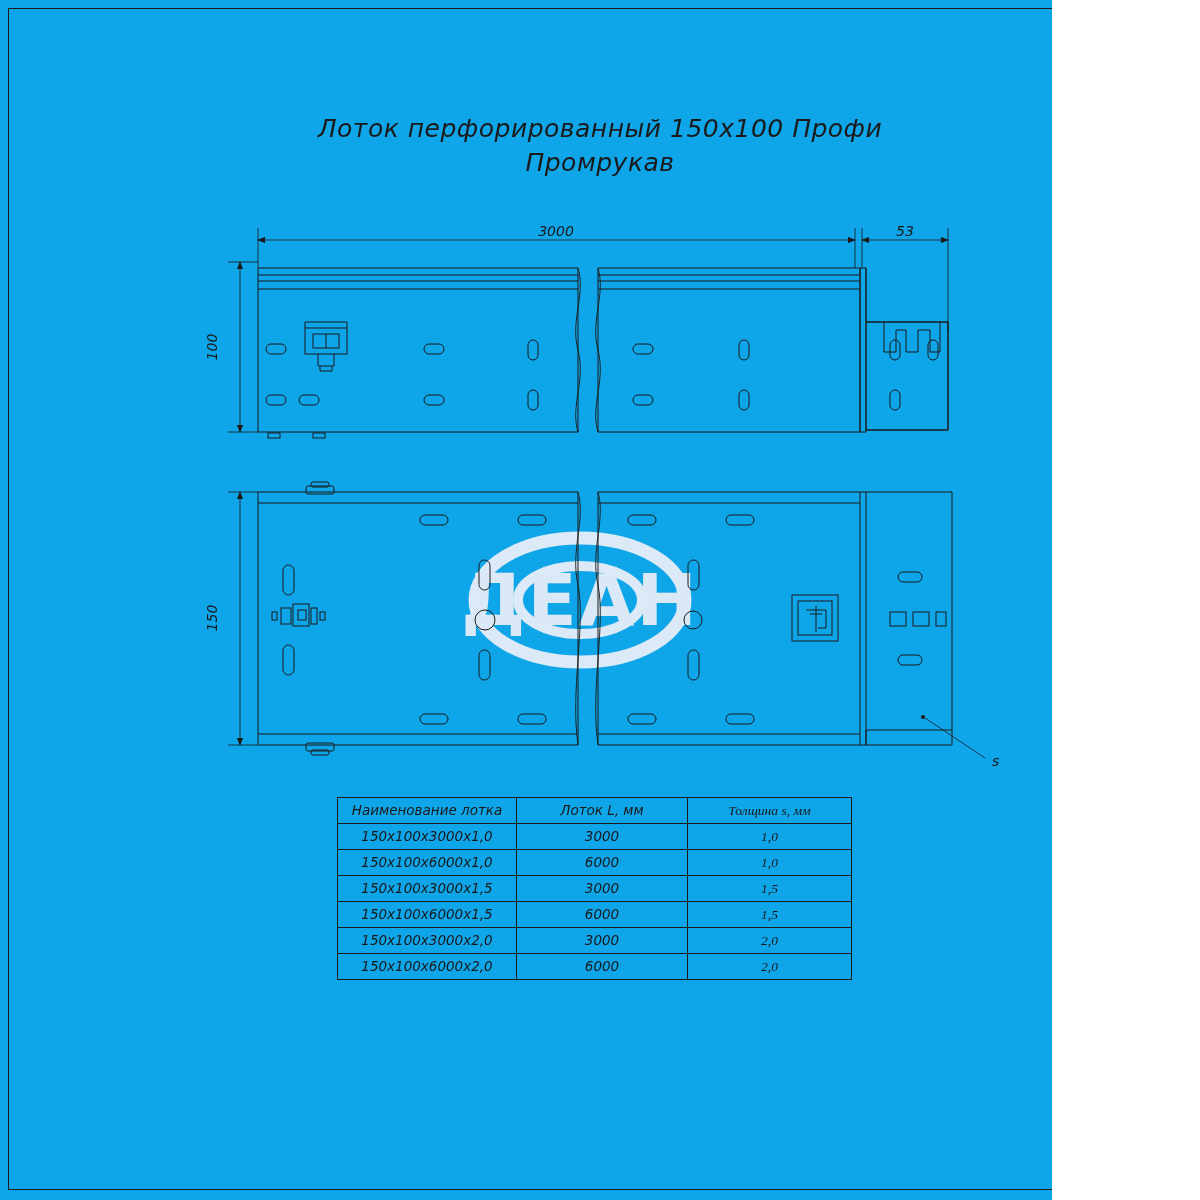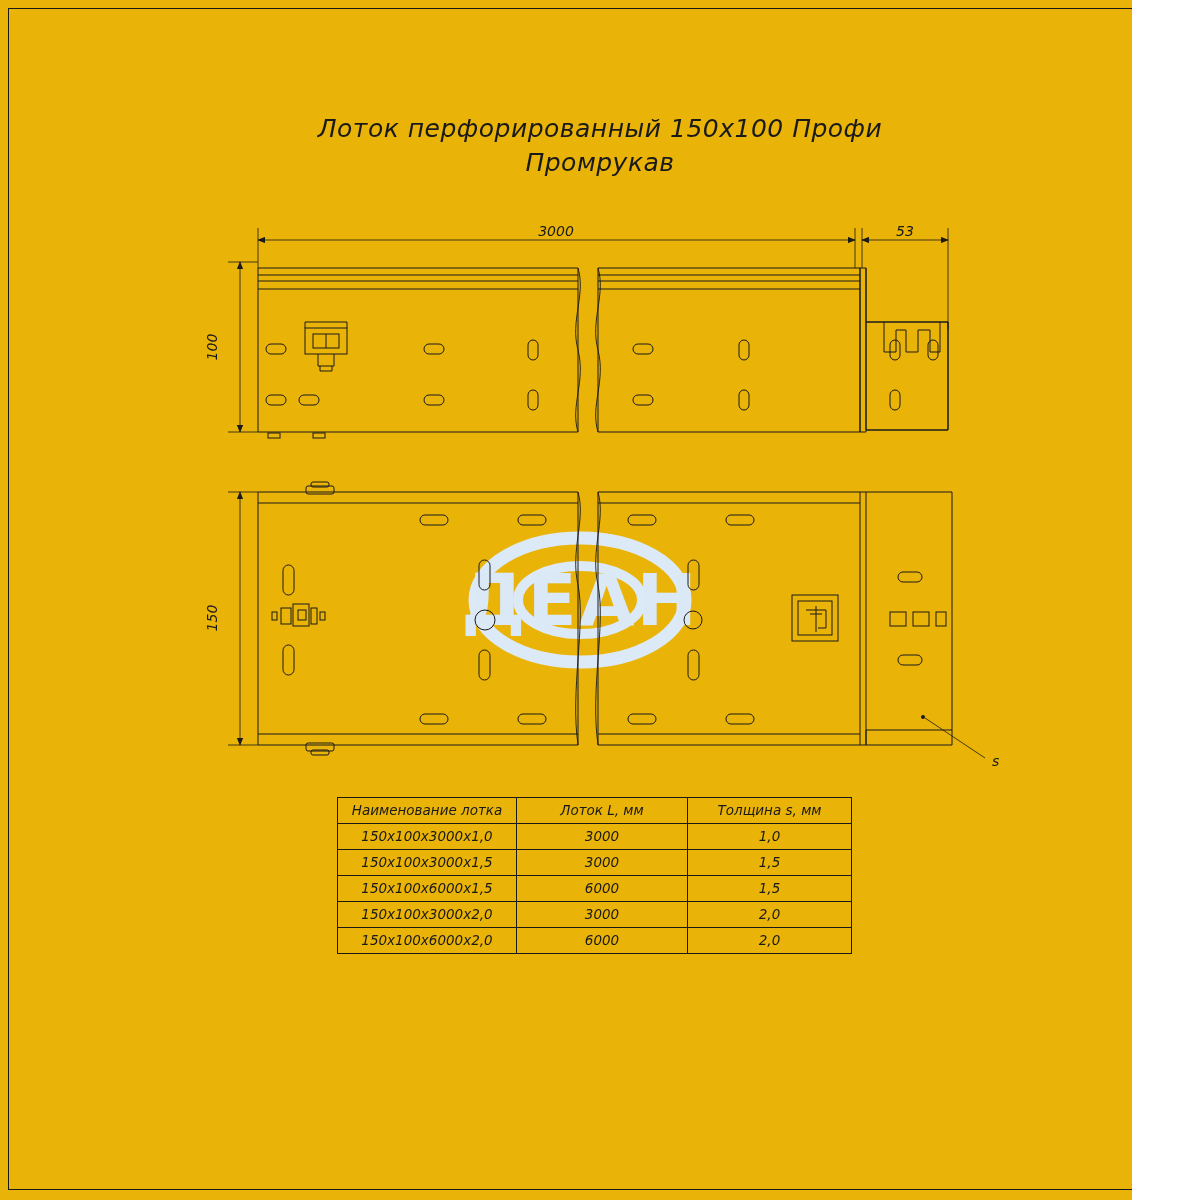--- a/index.html
+++ b/index.html
@@ -5,23 +5,23 @@
   html, body {
     margin: 0;
     padding: 0;
     background: #ffffff;
   }
   body {
     font-family: "DejaVu Sans", sans-serif;
   }
   #sheet {
     position: relative;
-    width: 1132px;
+    width: 1052px;
     height: 1200px;
-    background: #eab308;
+    background: #0ea5e9;
     overflow: hidden;
   }
   .frame {
     position: absolute;
     left: 8px;
     top: 8px;
     width: 1182px;
     height: 1182px;
     border: 1px solid #1a1a1a;
     box-sizing: border-box;
@@ -63,21 +63,21 @@
   .spec-table td, .spec-table th {
     border: 1px solid #1a1a1a;
     text-align: center;
     font-weight: normal;
     padding: 0;
     height: 25px;
     line-height: 25px;
   }
   .spec-table th.c0, .spec-table td.c0 { width: 178px; }
   .spec-table th.c1, .spec-table td.c1 { width: 170px; }
-  .spec-table th.c2, .spec-table td.c2 { width: 163px; }
+  .spec-table th.c2, .spec-table td.c2 { width: 163px; font-family: Liberation Serif, serif; }
   .wm-text {
     font-family: "DejaVu Sans", sans-serif;
     font-weight: bold;
     font-size: 72px;
     fill: #dbe8f6;
     letter-spacing: 2px;
   }
 </style>
 </head>
 <body>
@@ -275,20 +275,25 @@
         <th class="c2">Толщина s, мм</th>
       </tr>
     </thead>
     <tbody>
       <tr>
         <td class="c0">150х100х3000х1,0</td>
         <td class="c1">3000</td>
         <td class="c2">1,0</td>
       </tr>
       <tr>
+        <td class="c0">150х100х6000х1,0</td>
+        <td class="c1">6000</td>
+        <td class="c2">1,0</td>
+      </tr>
+      <tr>
         <td class="c0">150х100х3000х1,5</td>
         <td class="c1">3000</td>
         <td class="c2">1,5</td>
       </tr>
       <tr>
         <td class="c0">150х100х6000х1,5</td>
         <td class="c1">6000</td>
         <td class="c2">1,5</td>
       </tr>
       <tr>

